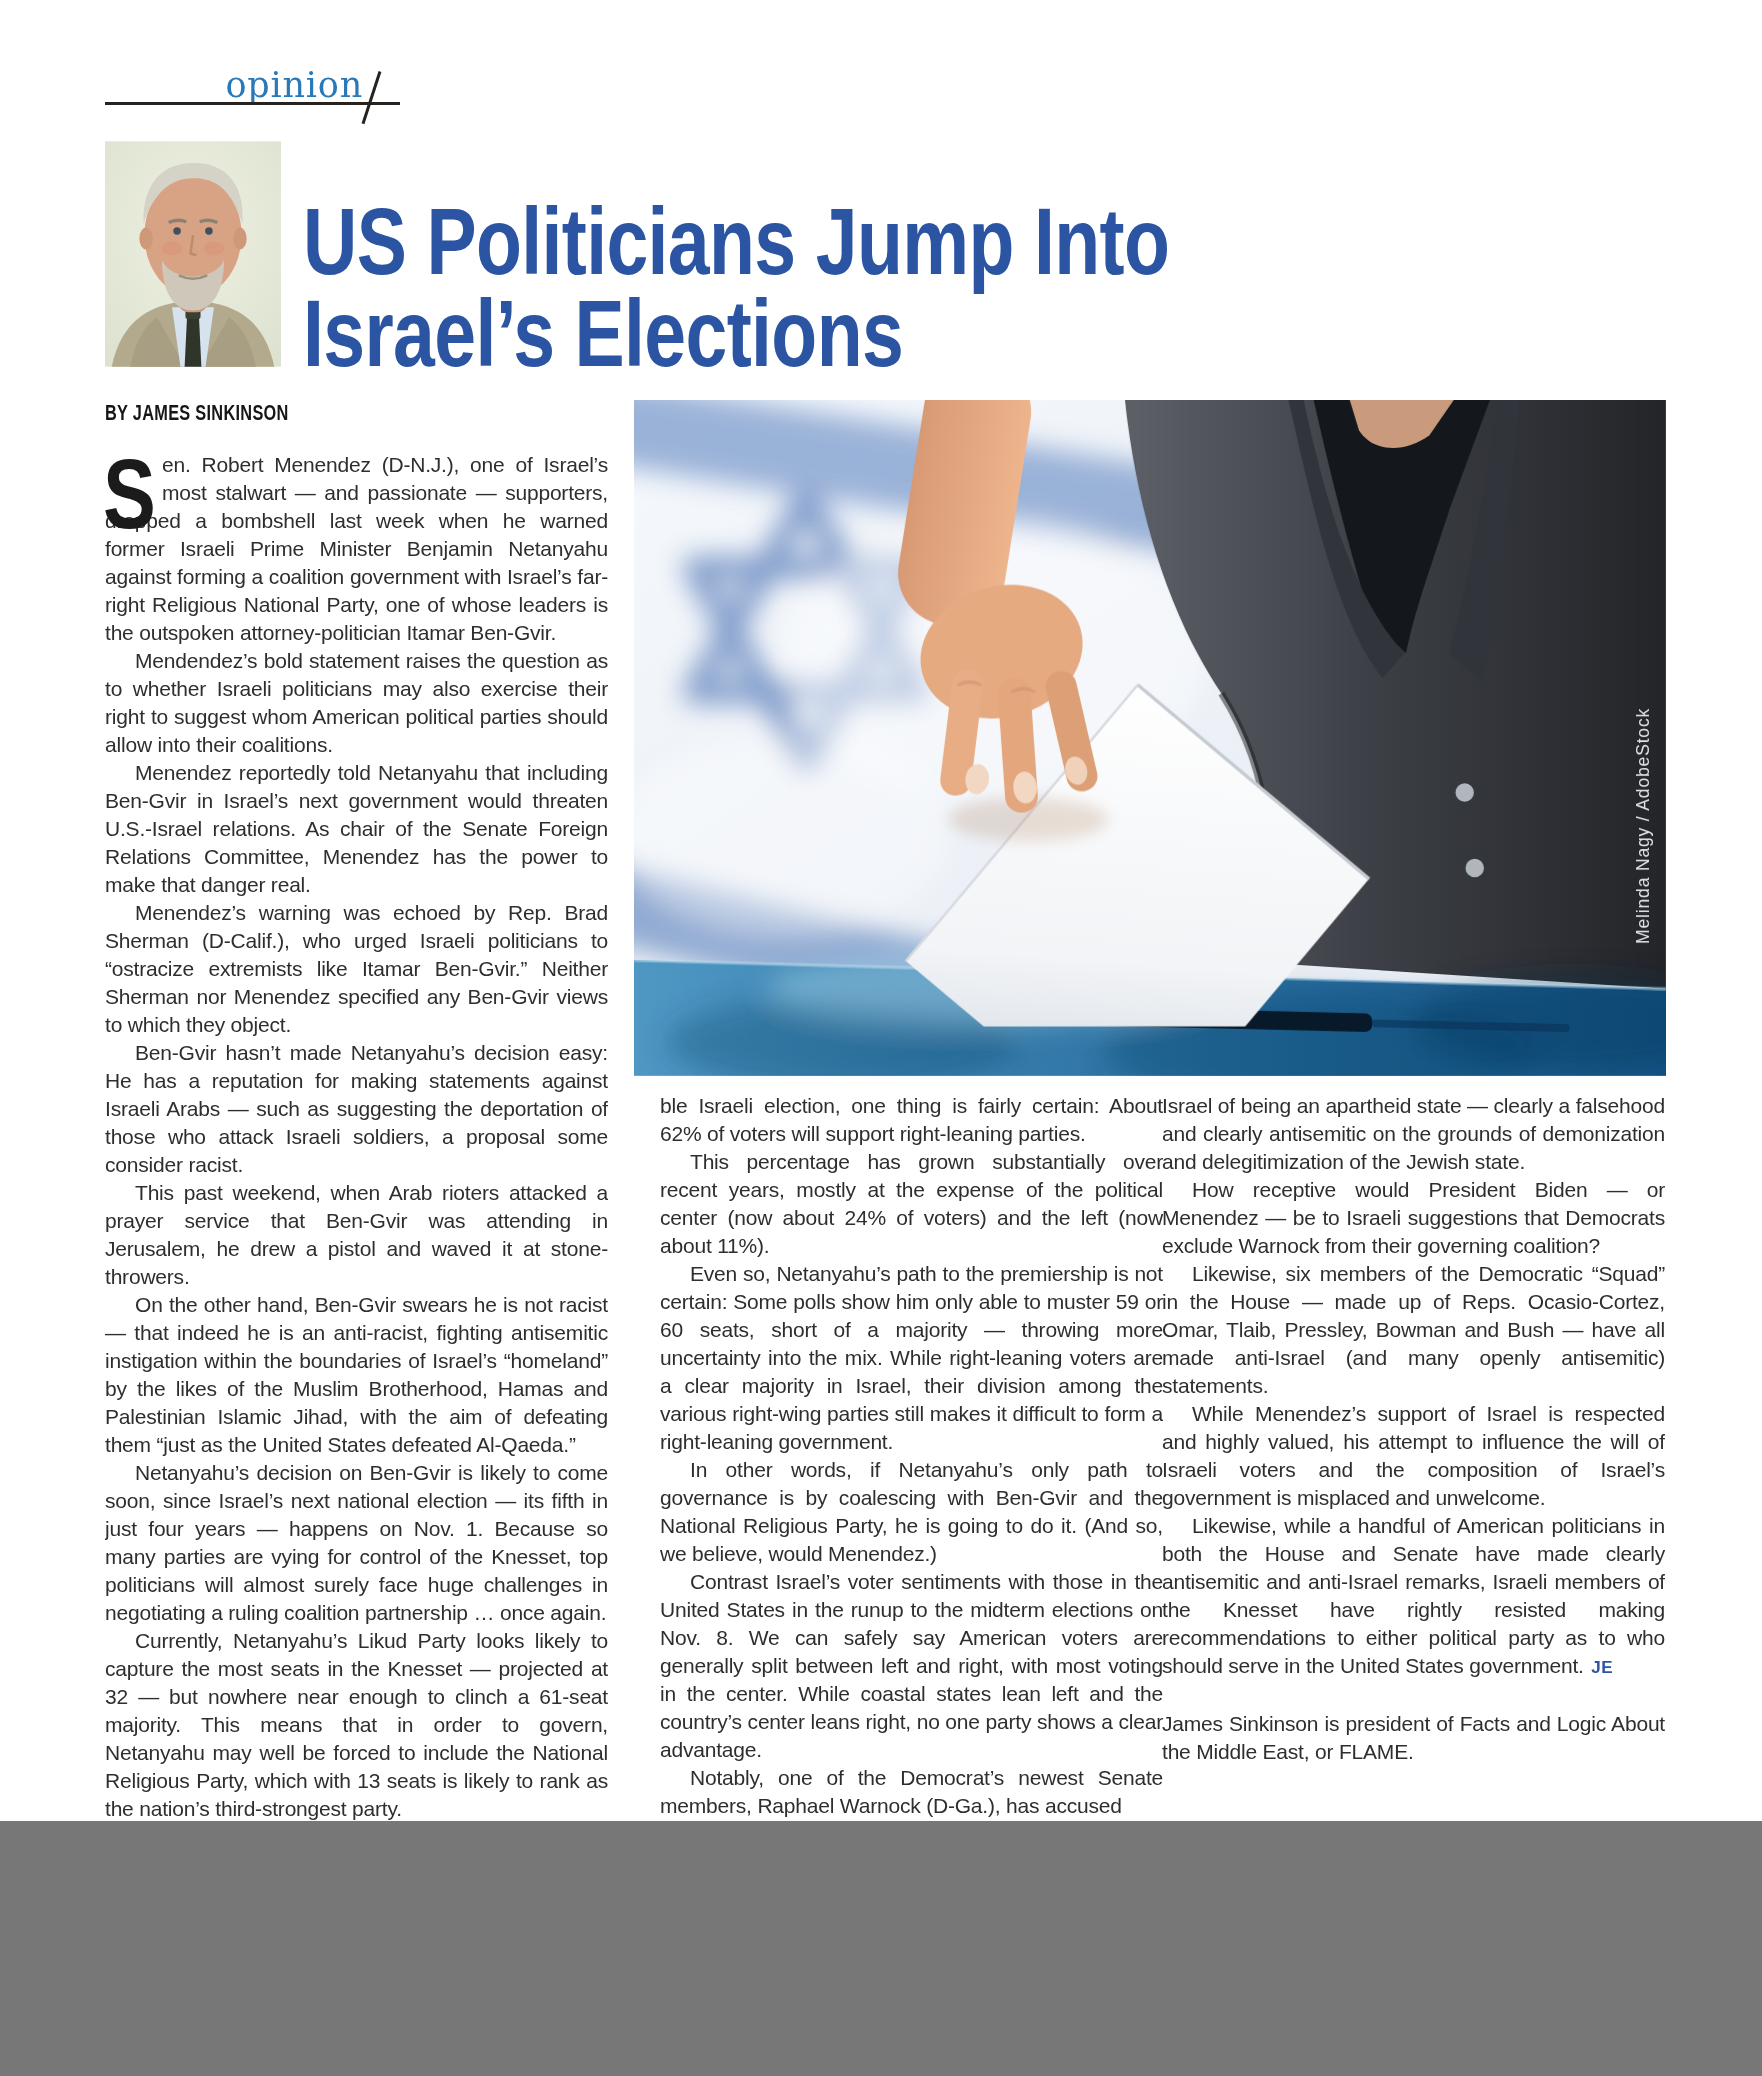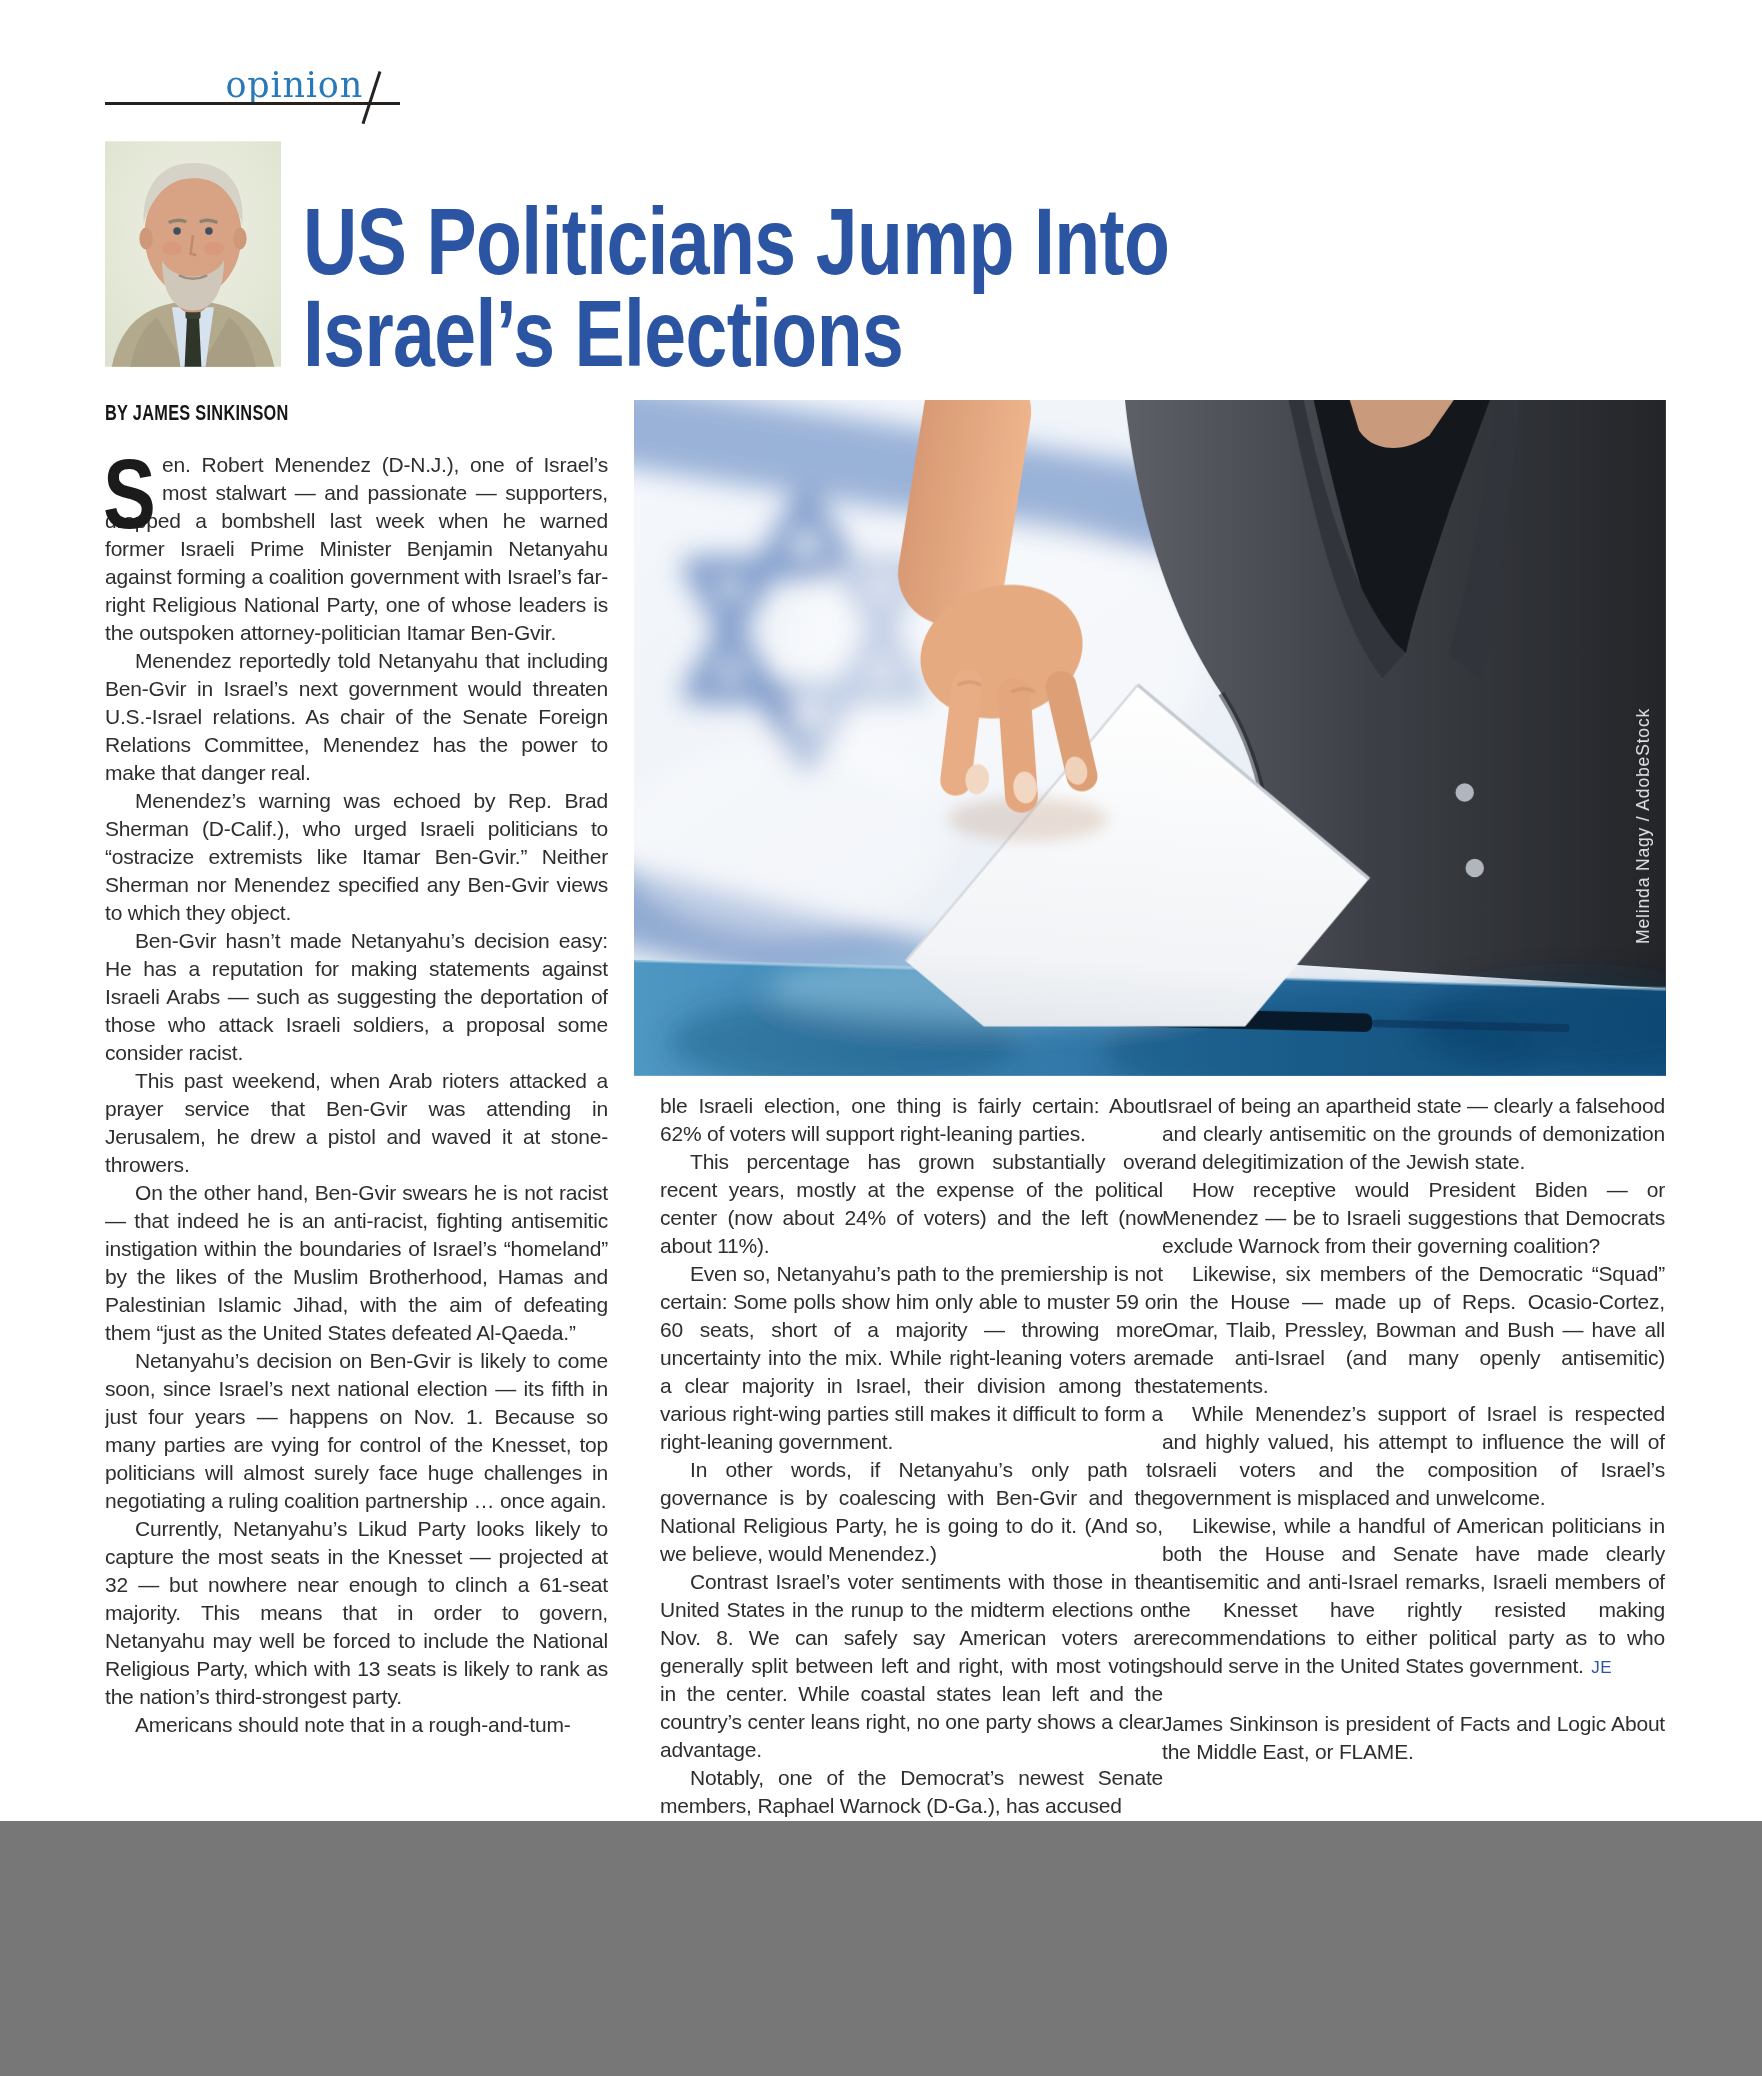--- a/index.html
+++ b/index.html
@@ -31,21 +31,21 @@
         overflow:hidden;letter-spacing:-0.2px;color:#2e2e2e;}
   .col p{margin:0;text-indent:30px;}
   .col .lead{text-indent:0;position:relative;}
   .col1{left:105px;top:451px;height:1502px;}
   .col2{left:660px;top:1092px;height:858px;}
   .col3{left:1162px;top:1092px;height:858px;}
   .col2 [data-list] p:first-child,.col3 [data-list] p:first-child{text-indent:0;}
   .dc-spacer{float:left;width:57px;height:52px;}
   .dropcap{position:absolute;left:-1.7px;top:-6.7px;font-size:99px;line-height:1;font-weight:700;
         color:#1b1b1b;transform:scaleX(0.8);transform-origin:left top;}
-  .endmark{font-size:17px;font-weight:400;color:#2b55a2;margin-left:7.6px;letter-spacing:0.4px;}
+  .endmark{font-size:17px;font-weight:700;color:#2b55a2;margin-left:7.6px;letter-spacing:0.4px;}
   .bio{margin-top:28px !important;text-indent:0 !important;}
   
   .footer-rule{position:absolute;left:105px;top:1966px;width:1554px;height:2.1px;background:#2b2b2b;}
   .footer-text{position:absolute;left:105px;top:1987px;font-size:21px;color:#222;
         transform:scaleX(0.7);transform-origin:left top;white-space:nowrap;}
   .footer-text .pagenum{font-weight:700;margin-right:46px;}
   .footer-text .sep{margin:0 15px;color:#444;}
 </style>
 </head>
 <body>
@@ -186,20 +186,21 @@
         <ellipse cx="466" cy="462" rx="14" ry="19" fill="#f2d7c2" transform="rotate(-4 466 462)"></ellipse>
         <ellipse cx="527" cy="442" rx="13" ry="17" fill="#f0d2bb" transform="rotate(-14 527 442)"></ellipse>
       </g>
     </svg>
     <div class="photo-credit">Melinda Nagy / AdobeStock</div>
   </div>
 
   <div class="col col1">
     <p class="lead"><span class="dc-spacer"></span><span class="dropcap">S</span><span>en. Robert Menendez (D-N.J.), one of Israel’s most stalwart — and passionate — supporters, dropped a bombshell last week when he warned former Israeli Prime Minister Benjamin Netanyahu against forming a coalition government with Israel’s far-right Religious National Party, one of whose leaders is the outspoken attorney-politician Itamar Ben-Gvir.</span></p>
     <div data-list="article.column1.paragraphs">
+        <p>Mendendez’s bold statement raises the question as to whether Israeli politicians may also exercise their right to suggest whom American political parties should allow into their coalitions.</p>
         <p>Menendez reportedly told Netanyahu that including Ben-Gvir in Israel’s next government would threaten U.S.-Israel relations. As chair of the Senate Foreign Relations Committee, Menendez has the power to make that danger real.</p>
         <p>Menendez’s warning was echoed by Rep. Brad Sherman (D-Calif.), who urged Israeli politicians to “ostracize extremists like Itamar Ben-Gvir.” Neither Sherman nor Menendez specified any Ben-Gvir views to which they object.</p>
         <p>Ben-Gvir hasn’t made Netanyahu’s decision easy: He has a reputation for making statements against Israeli Arabs — such as suggesting the deportation of those who attack Israeli soldiers, a proposal some consider racist.</p>
         <p>This past weekend, when Arab rioters attacked a prayer service that Ben-Gvir was attending in Jerusalem, he drew a pistol and waved it at stone-throwers.</p>
         <p>On the other hand, Ben-Gvir swears he is not racist — that indeed he is an anti-racist, fighting antisemitic instigation within the boundaries of Israel’s “homeland” by the likes of the Muslim Brotherhood, Hamas and Palestinian Islamic Jihad, with the aim of defeating them “just as the United States defeated Al-Qaeda.”</p>
         <p>Netanyahu’s decision on Ben-Gvir is likely to come soon, since Israel’s next national election — its fifth in just four years — happens on Nov. 1. Because so many parties are vying for control of the Knesset, top politicians will almost surely face huge challenges in negotiating a ruling coalition partnership … once again.</p>
         <p>Currently, Netanyahu’s Likud Party looks likely to capture the most seats in the Knesset — projected at 32 — but nowhere near enough to clinch a 61-seat majority. This means that in order to govern, Netanyahu may well be forced to include the National Religious Party, which with 13 seats is likely to rank as the nation’s third-strongest party.</p>
         <p>Americans should note that in a rough-and-tum-</p>
       </div>
   </div>

